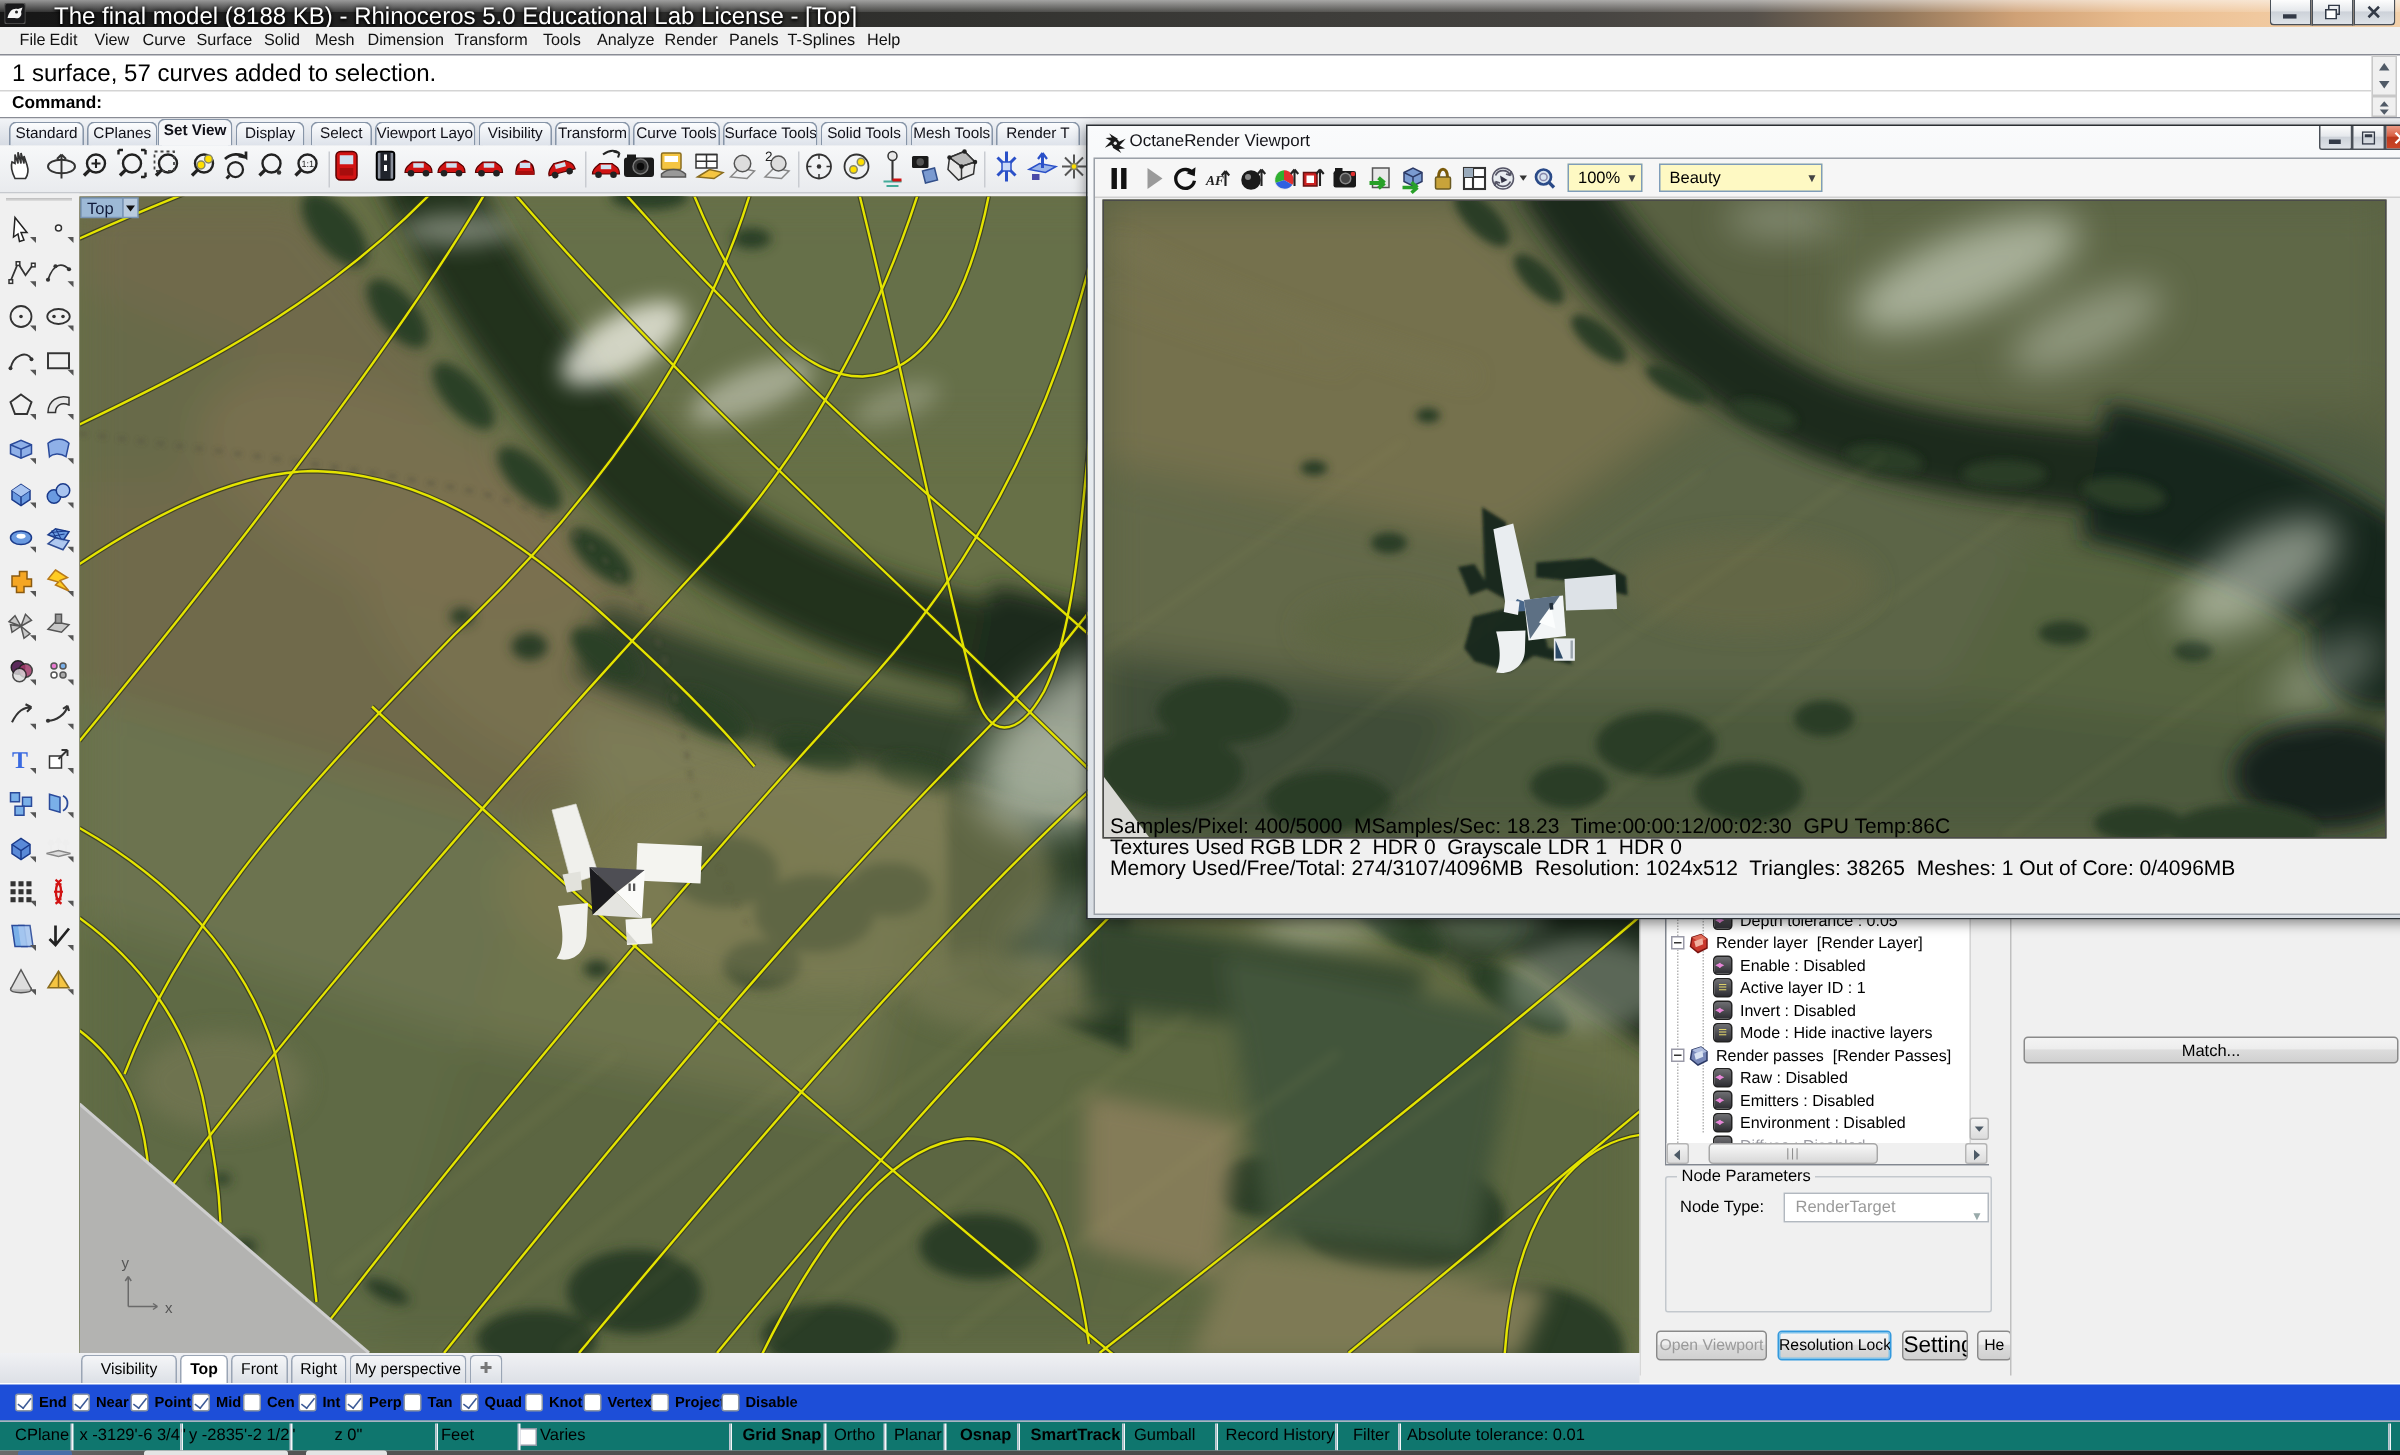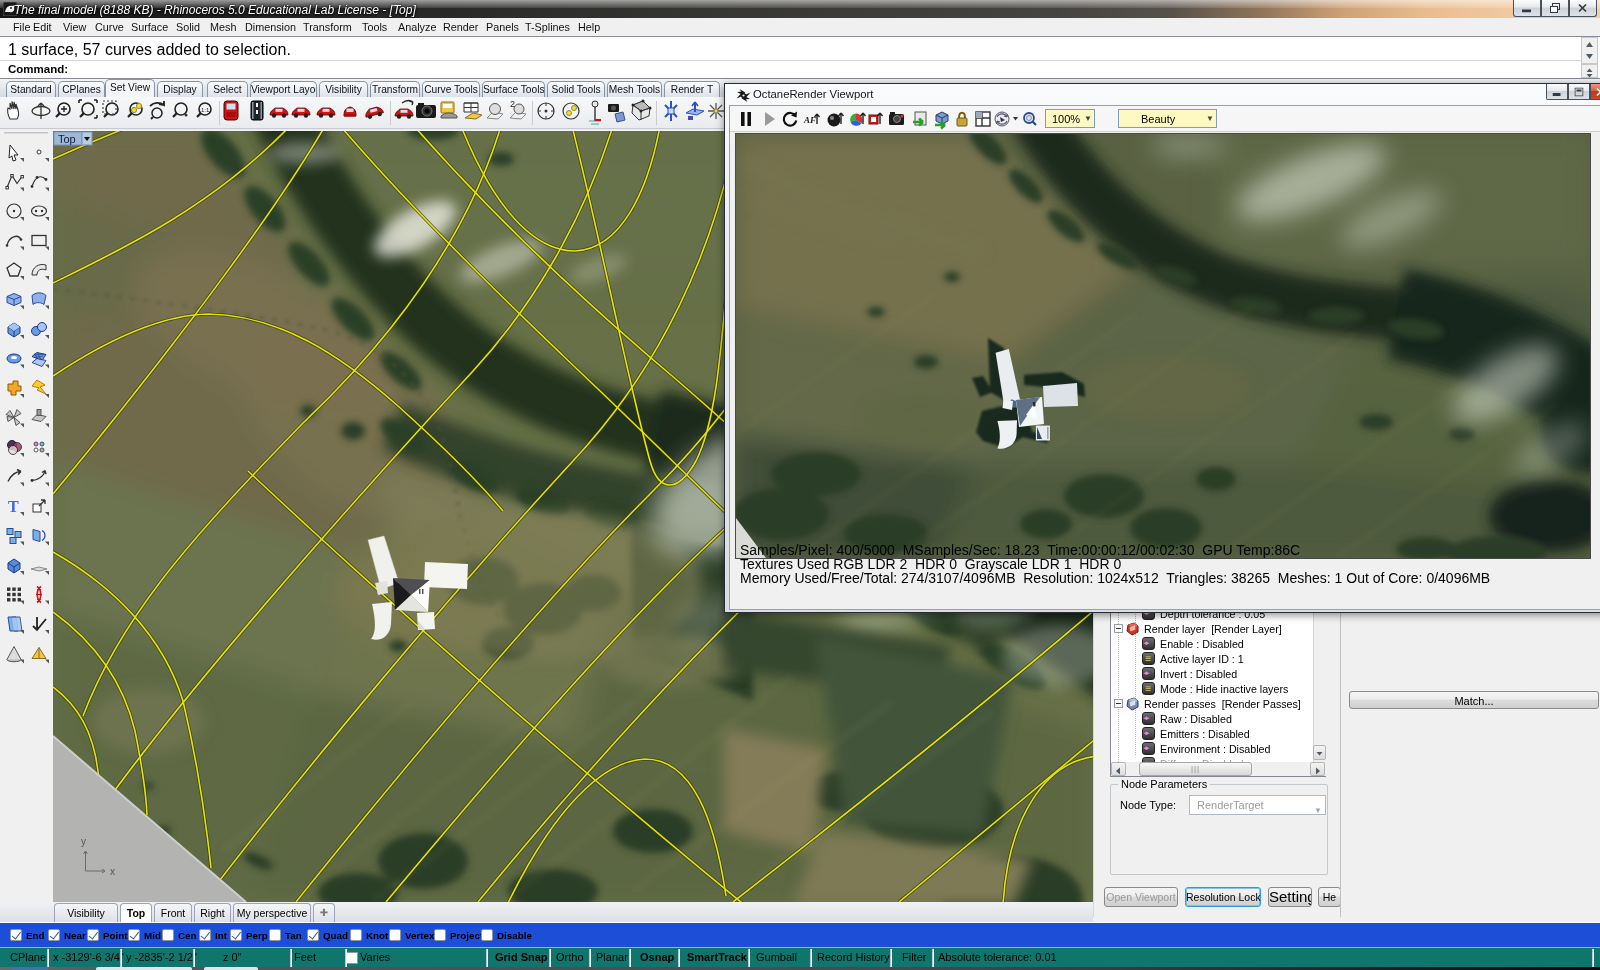--- a/index.html
+++ b/index.html
@@ -1,36 +1,36 @@
 <!DOCTYPE html>
 <html><head><meta charset="utf-8"><style>
 *{margin:0;padding:0;box-sizing:border-box}
 body{width:1600px;height:970px;overflow:hidden;position:relative;font-family:"Liberation Sans",sans-serif;background:#f0f0f0}
 .abs{position:absolute}
 .tx{position:absolute;white-space:nowrap}
 
 #titlebar{left:0;top:0;width:1600px;height:18px;background:
  linear-gradient(90deg,#161616 0%,#242424 20%,#32322f 40%,#3e3d3a 55%,#464441 66%,#55504a 73%,#91765a 79%,#cfa176 84%,#e9bc8e 89%,#f0c89e 94%,#f2d0aa 100%);}
 #titlebar:before{content:"";position:absolute;left:0;top:0;width:100%;height:8px;background:linear-gradient(180deg,rgba(255,255,255,.55),rgba(255,255,255,.12));}
-#titletext{left:14px;top:3px;font-size:12px;color:#fff;text-shadow:0 1px 2px #000,0 0 3px #000;font-style:italic;}
+#titletext{left:36px;top:3px;font-size:16px;color:#fff;text-shadow:0 1px 2px #000,0 0 3px #000;}
 .capbtn{position:absolute;top:0;height:17px;border:1px solid #4a5058;border-top:none;background:linear-gradient(180deg,#fdfdfd 0%,#e5e8ec 45%,#cdd2d9 50%,#dfe3e8 100%);}
 .capbtn svg{position:absolute;left:50%;top:50%;transform:translate(-50%,-50%)}
 
 #menubar{left:0;top:18px;width:1600px;height:18px;background:#f0f0f0;font-size:10.8px;color:#111}
 #menubar span{position:absolute;top:3px}
 
 #cmdarea{left:0;top:36px;width:1600px;height:43px;background:#fff;border-top:1px solid #898c95;border-bottom:1px solid #898c95}
 #cmdhist{left:8px;top:4px;font-size:16px;color:#000}
 #cmdsep{left:0px;top:23px;width:1581px;height:1px;background:#d4d4d4}
 #cmdtext{left:8px;top:26px;font-size:11.5px;font-weight:bold;color:#000}
 .sbv{background:#f0f0f0;border:1px solid #c8c8c8}
 
 #tabbar{left:0;top:79px;width:1600px;height:18px;background:linear-gradient(180deg,#f2f4f7,#d6dbe3)}
 .rtab{position:absolute;top:2px;height:16px;background:linear-gradient(180deg,#fcfdfe,#dde2ea);border:1px solid #8795a8;border-bottom:none;border-radius:5px 5px 0 0;font-size:10.2px;color:#101018;text-align:center;line-height:15px;overflow:hidden;white-space:nowrap}
-.rtab.act{top:0;height:18px;background:#f4f5f7;font-weight:normal;z-index:3}
+.rtab.act{top:0;height:18px;background:#f4f5f7;font-weight:bold;z-index:3}
 
 #toolbar{left:0;top:97px;width:1600px;height:32px;background:linear-gradient(180deg,#f7f8f9,#e9ebee);border-bottom:1px solid #c6c9ce}
 
 #sidebar{left:0;top:129px;width:53px;height:773px;background:#f0f0f0}
 
 #viewport{left:53px;top:131px;width:1040px;height:771px;background:#6f7350;overflow:hidden}
 
 #rpanel1{left:1093px;top:131px;width:247px;height:786px;background:#f0f0f0;border-left:1px solid #d8d8d8}
 #rpanel2{left:1340px;top:131px;width:260px;height:786px;background:#f0f0f0;border-left:1px solid #c0c0c0}
 
@@ -925,21 +925,21 @@
             <path d="M-2,-2 L3,1 L-1,3 Z" fill="#334"></path>
           </g>
 <path d="M283,11 l5,0 -2.5,3.5 z" fill="#333"></path>
 <g transform="translate(300,13)">
             <circle cx="-1" cy="-1" r="5" fill="#d8e4f0" stroke="#2a4a88" stroke-width="1.8"></circle>
             <path d="M2.8,2.8 L6,6" stroke="#2a4a88" stroke-width="2.2"></path>
             <circle cx="-1" cy="-1" r="2.4" fill="none" stroke="#88a" stroke-width="1"></circle>
           </g>
 </svg>
 <div class="combo" style="left:315px;top:3px;width:50px;height:19px;line-height:18px;padding-left:6px">100%<span class="ar">▼</span></div>
-<div class="combo" style="left:388px;top:3px;width:99px;height:19px;line-height:18px;padding-left:22px">Beauty<span class="ar">▼</span></div>
+<div class="combo" style="left:376px;top:3px;width:109px;height:19px;line-height:18px;padding-left:6px">Beauty<span class="ar">▼</span></div>
 </div>
 <div id="octimg"><svg width="854" height="424" id="oisvg" viewBox="0 0 854 424">
 <defs>
 <filter id="ob8" x="-40%" y="-40%" width="180%" height="180%">
               <feGaussianBlur stdDeviation="7"></feGaussianBlur>
             </filter>
 <filter id="ob3" x="-40%" y="-40%" width="180%" height="180%">
               <feGaussianBlur stdDeviation="3"></feGaussianBlur>
             </filter>
 <filter id="ob1" x="-30%" y="-30%" width="160%" height="160%">

